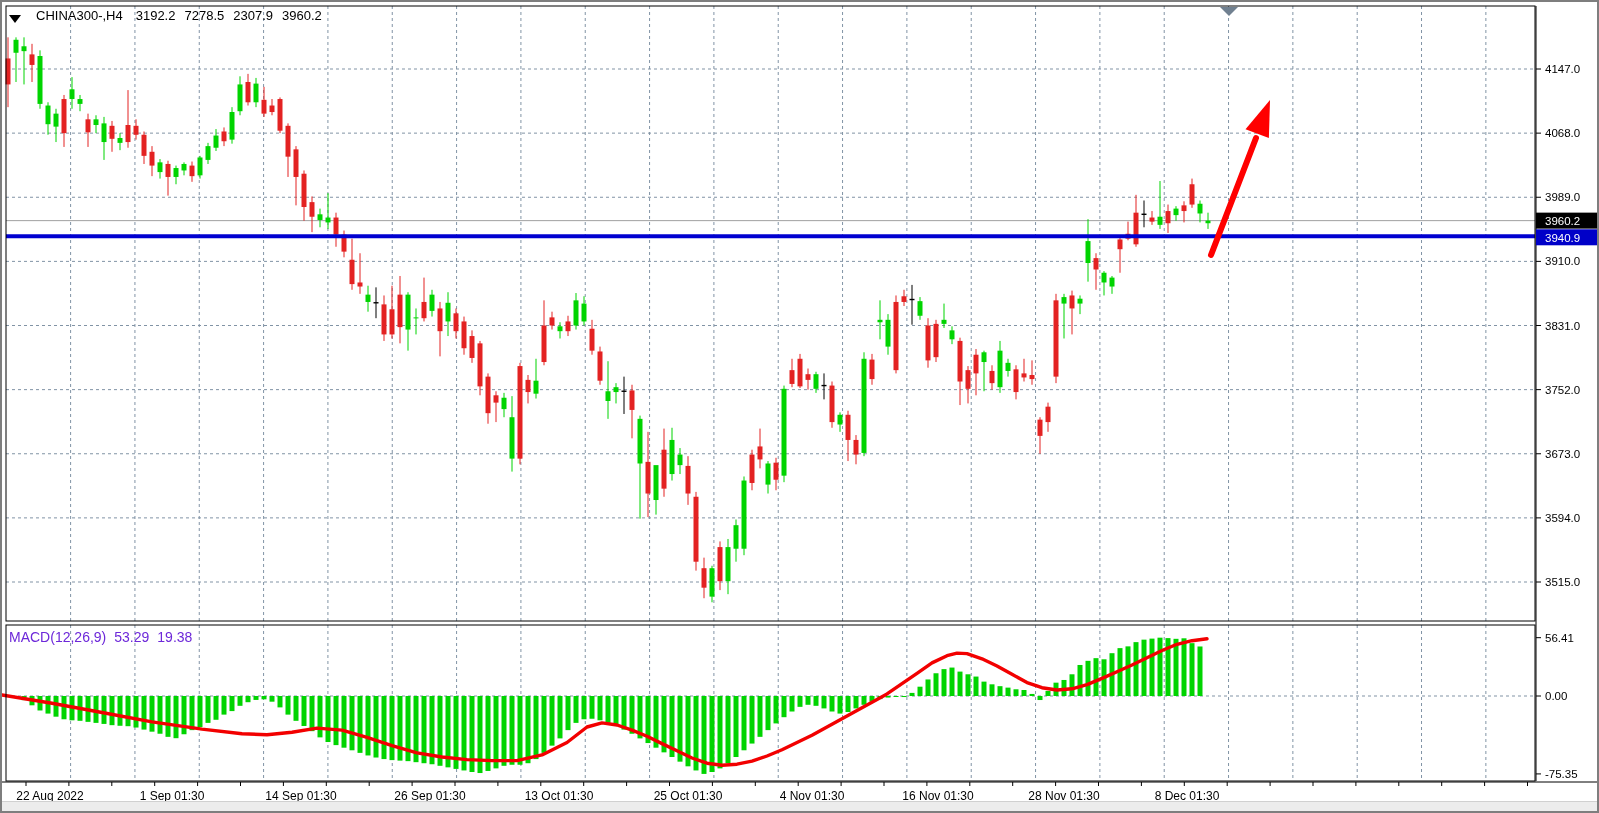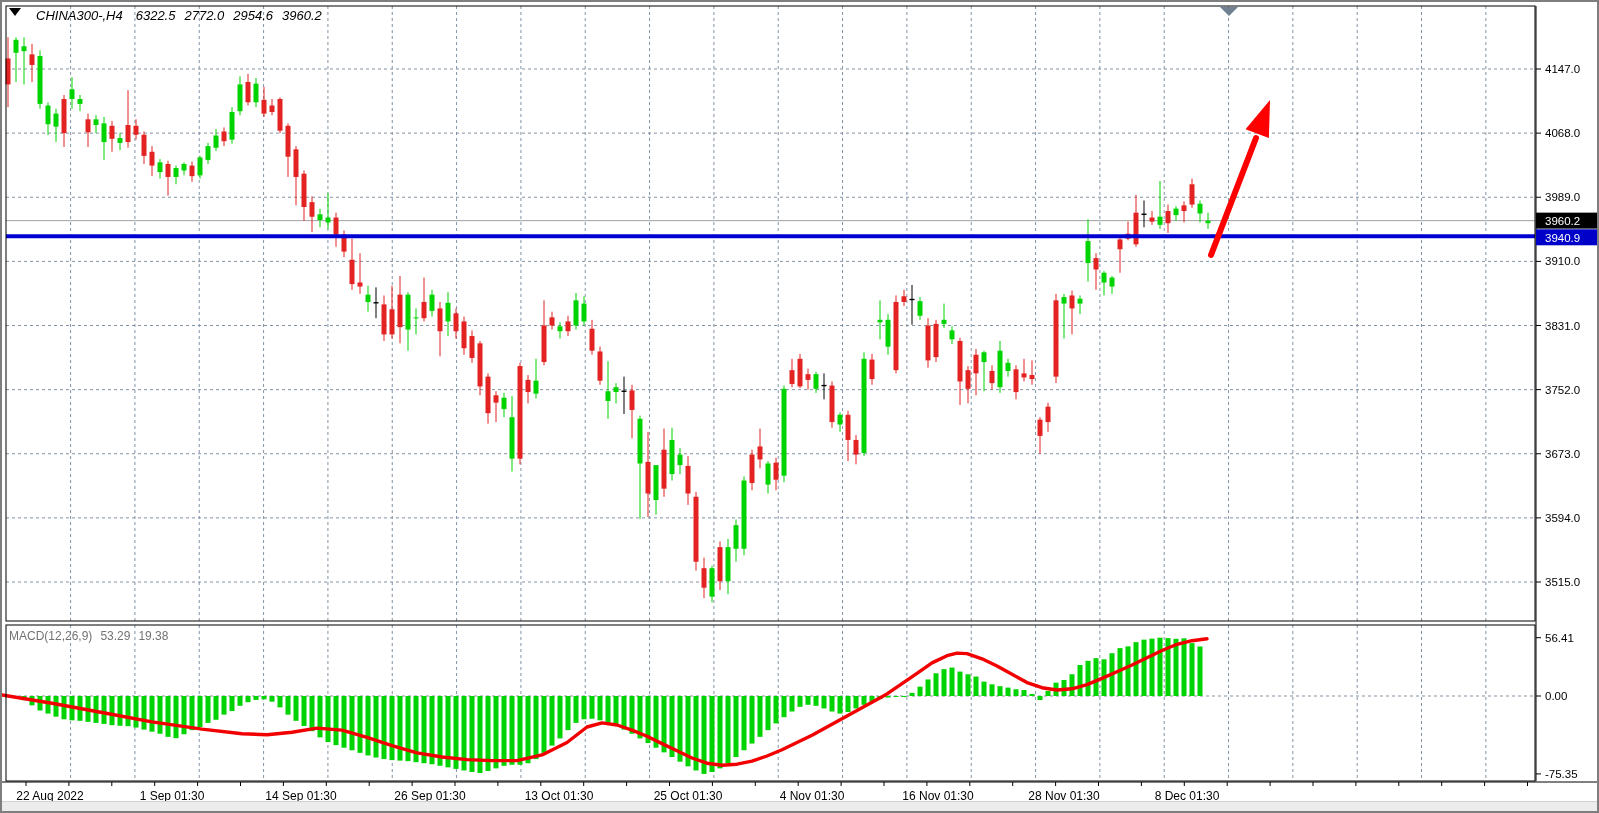--- a/index.html
+++ b/index.html
@@ -1,21 +1,21 @@
 <!DOCTYPE html>
 <html><head>
 <meta charset="utf-8">
 <style>
   html,body{margin:0;padding:0;background:#c8c8c8;font-family:"Liberation Sans",sans-serif;}
   .win{position:relative;width:1599px;height:813px;background:#ffffff;border:2px solid #7e7e7e;box-sizing:border-box;overflow:hidden;}
   #chart{position:absolute;left:0;top:0;}
-  .hdr{position:absolute;left:7px;top:6px;font-size:13px;color:#000;display:flex;gap:9px;align-items:flex-start;z-index:5;font-style:italic;}
+  .hdr{position:absolute;left:7px;top:6px;font-size:13px;color:#000;display:flex;gap:9px;align-items:flex-end;z-index:5;}
   .hdr .sym{margin-right:4px;}
   .tri{display:inline-block;width:0;height:0;border-left:6px solid transparent;border-right:6px solid transparent;border-top:8px solid #000;margin-right:6px;cursor:pointer;}
-  .macdhdr{position:absolute;left:7px;top:627px;font-size:12px;color:#737373;display:flex;gap:8px;z-index:5;justify-content:space-between;}
+  .macdhdr{position:absolute;left:7px;top:627px;font-size:14px;color:#6d28d9;display:flex;gap:8px;z-index:5;justify-content:space-between;}
   .bottomstrip{position:absolute;left:0;right:0;bottom:0;height:9px;background:#ececec;border-top:1px solid #d0d0d0;}
 </style>
 </head>
 <body>
 
 <div class="win">
   <svg id="chart" width="1599" height="813" xmlns="http://www.w3.org/2000/svg">
       <rect x="0" y="0" width="1599" height="813" fill="#ffffff"></rect>
       <g>
         <line x1="68.6" y1="4" x2="68.6" y2="619" stroke="#8193a5" stroke-width="1" stroke-dasharray="3,3"></line>
@@ -625,23 +625,23 @@
         <text x="810" y="798" font-size="12" font-family="&quot;Liberation Sans&quot;,sans-serif" fill="#000" text-anchor="middle">4 Nov 01:30</text>
         <text x="936" y="798" font-size="12" font-family="&quot;Liberation Sans&quot;,sans-serif" fill="#000" text-anchor="middle">16 Nov 01:30</text>
         <text x="1062" y="798" font-size="12" font-family="&quot;Liberation Sans&quot;,sans-serif" fill="#000" text-anchor="middle">28 Nov 01:30</text>
         <text x="1185" y="798" font-size="12" font-family="&quot;Liberation Sans&quot;,sans-serif" fill="#000" text-anchor="middle">8 Dec 01:30</text>
       </g>
     </svg>
 
   <div class="hdr">
     <span class="tri"></span>
     <span class="sym">CHINA300-,H4</span>
-    <span>6322.5</span>
-    <span>2772.0</span>
-    <span>2954.6</span>
+    <span>3192.2</span>
+    <span>7278.5</span>
+    <span>2307.9</span>
     <span>3960.2</span>
   </div>
 
   <div class="macdhdr">
     <span>MACD(12,26,9)</span>
     <span>53.29</span>
     <span>19.38</span>
   </div>
 
   <div class="bottomstrip"></div>

